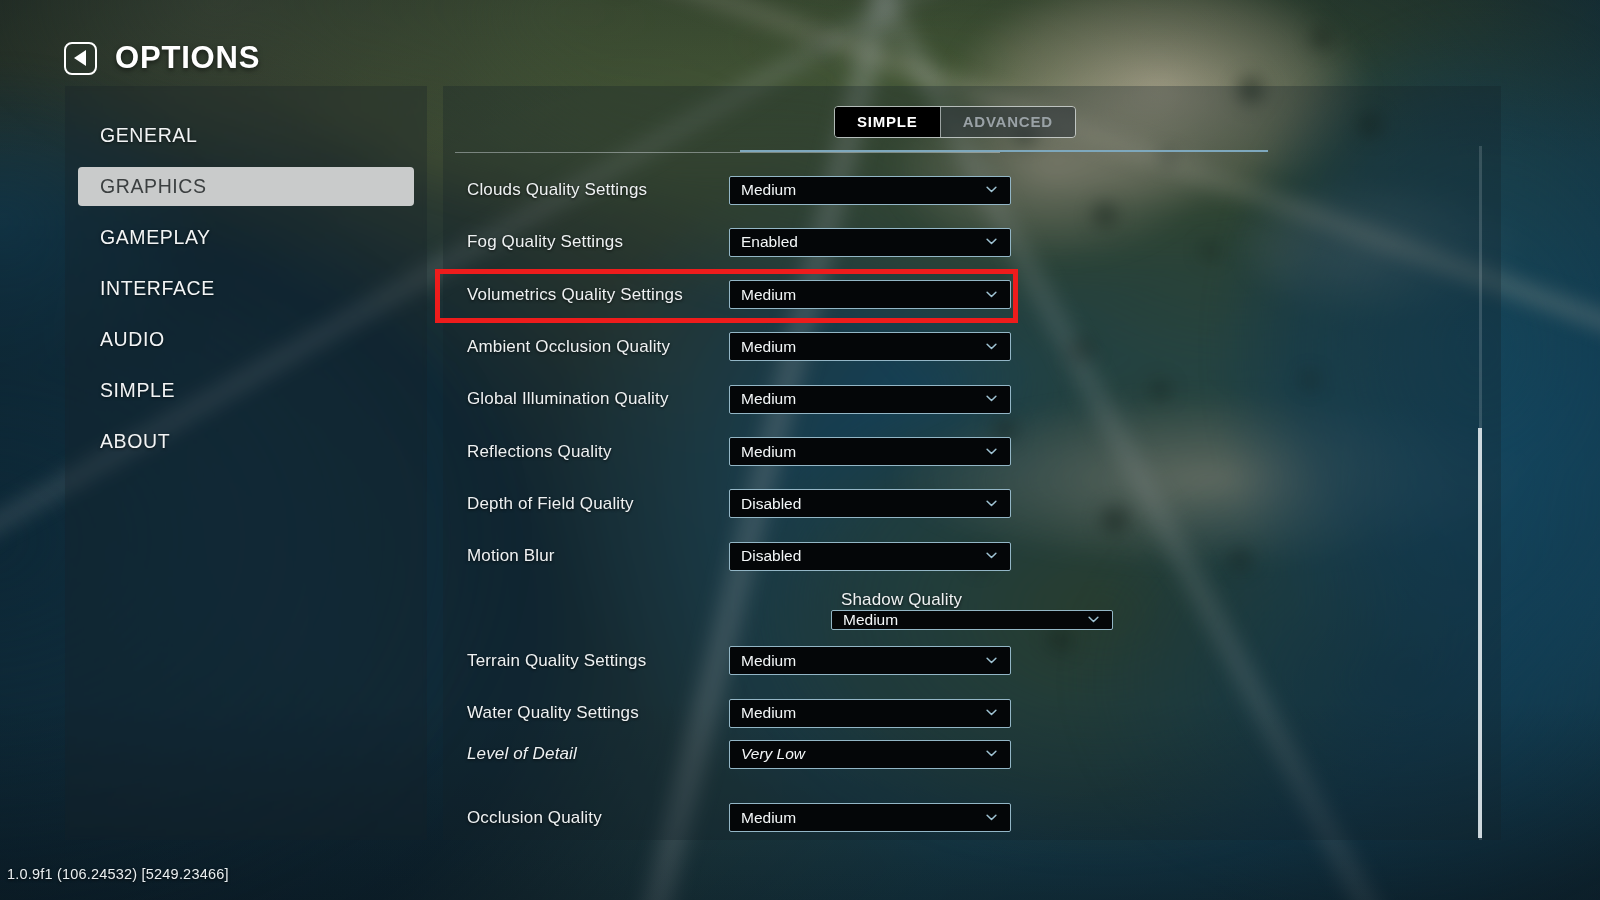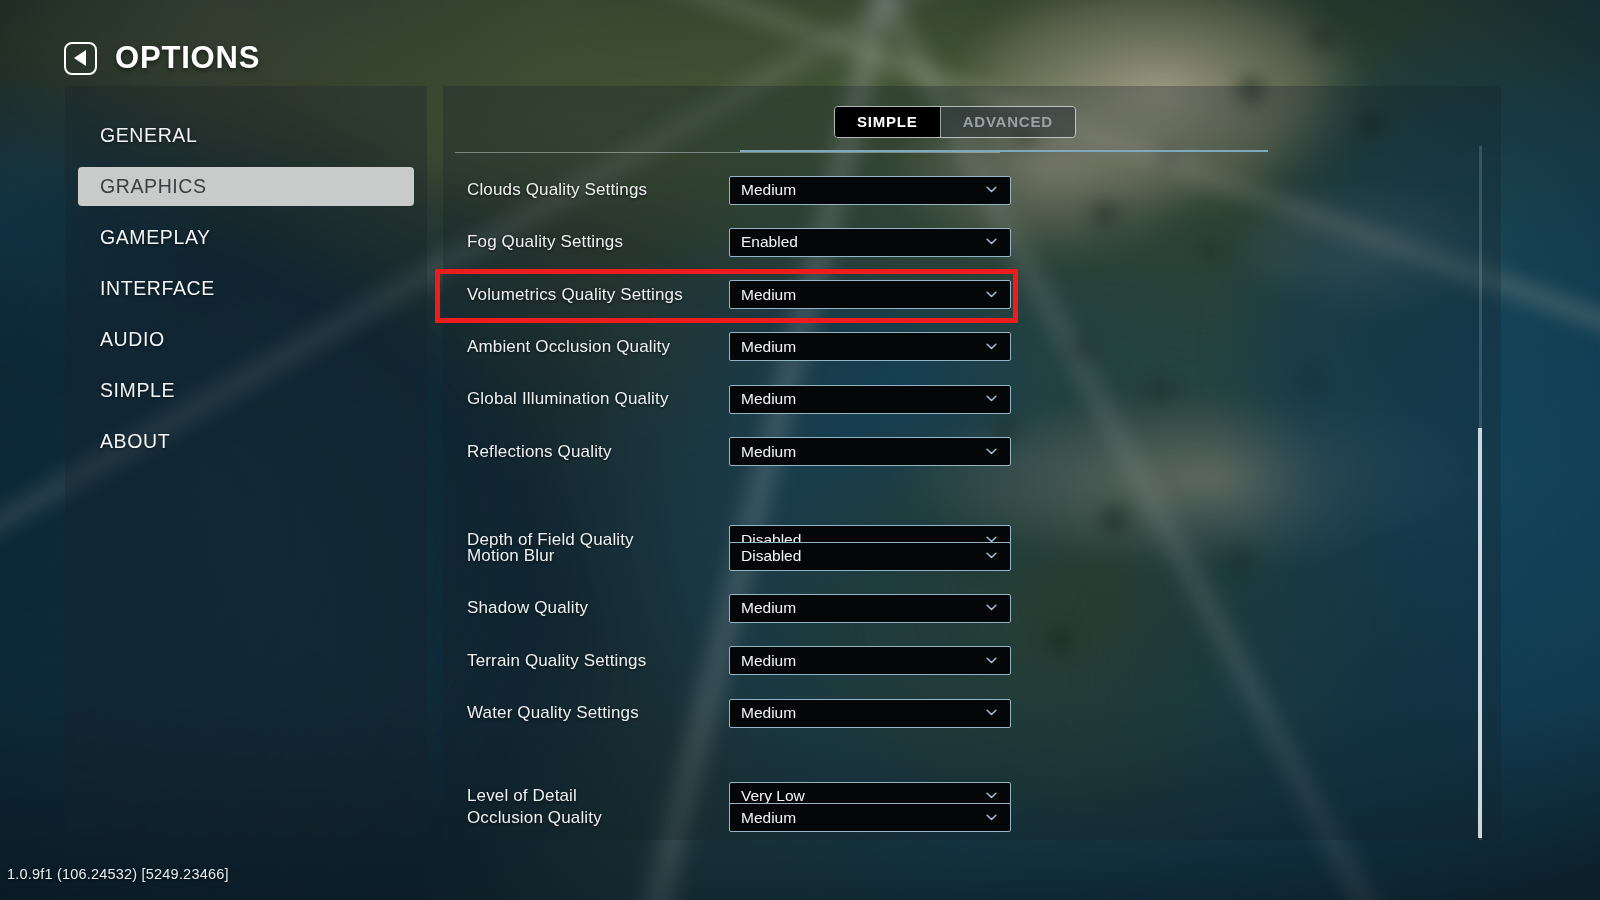--- a/index.html
+++ b/index.html
@@ -431,21 +431,21 @@
             <div class="row-label">Reflections Quality</div>
             <div class="dropdown">
               <span class="val">Medium</span>
               <span class="chev">
                 <svg viewBox="0 0 16 16" width="13" height="13">
                   <path d="M2.6 5.2 L8 10.4 L13.4 5.2" fill="none" stroke="#9fc2d2" stroke-width="1.9" stroke-linecap="round" stroke-linejoin="round"></path>
                 </svg>
               </span>
             </div>
           </div>
-          <div class="row" style="top: 399.8px; margin-top: 36px;">
+          <div class="row" style="top: 399.8px;">
             <div class="row-label">Depth of Field Quality</div>
             <div class="dropdown">
               <span class="val">Disabled</span>
               <span class="chev">
                 <svg viewBox="0 0 16 16" width="13" height="13">
                   <path d="M2.6 5.2 L8 10.4 L13.4 5.2" fill="none" stroke="#9fc2d2" stroke-width="1.9" stroke-linecap="round" stroke-linejoin="round"></path>
                 </svg>
               </span>
             </div>
           </div>
@@ -453,21 +453,21 @@
             <div class="row-label">Motion Blur</div>
             <div class="dropdown">
               <span class="val">Disabled</span>
               <span class="chev">
                 <svg viewBox="0 0 16 16" width="13" height="13">
                   <path d="M2.6 5.2 L8 10.4 L13.4 5.2" fill="none" stroke="#9fc2d2" stroke-width="1.9" stroke-linecap="round" stroke-linejoin="round"></path>
                 </svg>
               </span>
             </div>
           </div>
-          <div class="row" style="top: 504.4px;">
+          <div class="row" style="top: 504.4px; flex-direction: column;">
             <div class="row-label">Shadow Quality</div>
             <div class="dropdown">
               <span class="val">Medium</span>
               <span class="chev">
                 <svg viewBox="0 0 16 16" width="13" height="13">
                   <path d="M2.6 5.2 L8 10.4 L13.4 5.2" fill="none" stroke="#9fc2d2" stroke-width="1.9" stroke-linecap="round" stroke-linejoin="round"></path>
                 </svg>
               </span>
             </div>
           </div>
@@ -486,21 +486,21 @@
             <div class="row-label">Water Quality Settings</div>
             <div class="dropdown">
               <span class="val">Medium</span>
               <span class="chev">
                 <svg viewBox="0 0 16 16" width="13" height="13">
                   <path d="M2.6 5.2 L8 10.4 L13.4 5.2" fill="none" stroke="#9fc2d2" stroke-width="1.9" stroke-linecap="round" stroke-linejoin="round"></path>
                 </svg>
               </span>
             </div>
           </div>
-          <div class="row" style="top: 692px;">
+          <div class="row" style="top: 650px; font-style: italic;">
             <div class="row-label">Level of Detail</div>
             <div class="dropdown">
               <span class="val">Very Low</span>
               <span class="chev">
                 <svg viewBox="0 0 16 16" width="13" height="13">
                   <path d="M2.6 5.2 L8 10.4 L13.4 5.2" fill="none" stroke="#9fc2d2" stroke-width="1.9" stroke-linecap="round" stroke-linejoin="round"></path>
                 </svg>
               </span>
             </div>
           </div>

